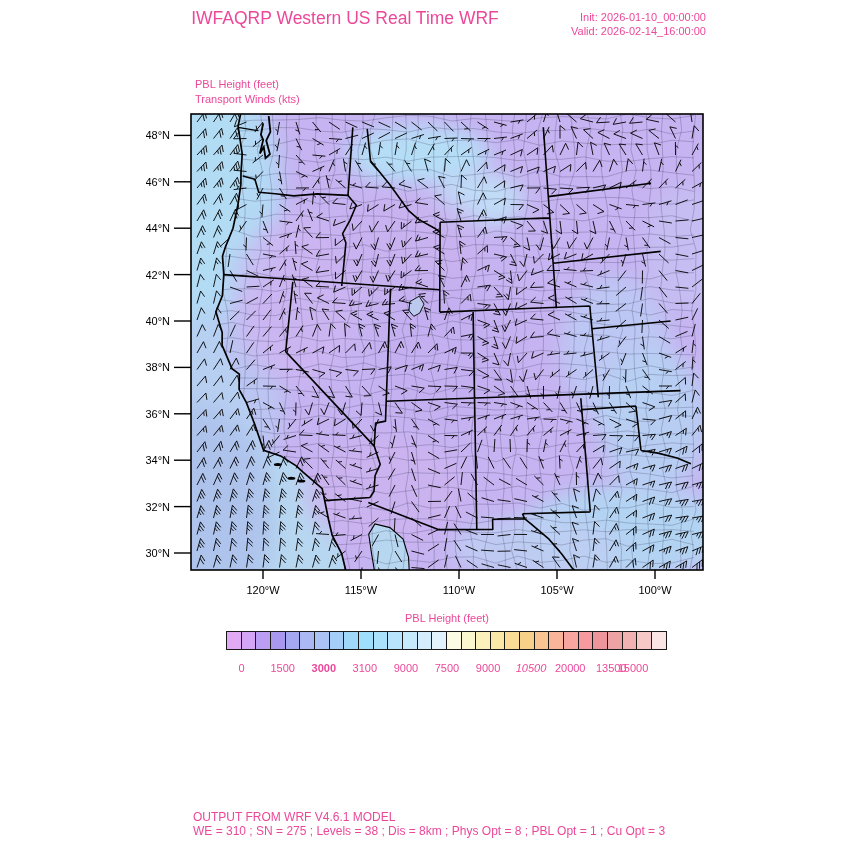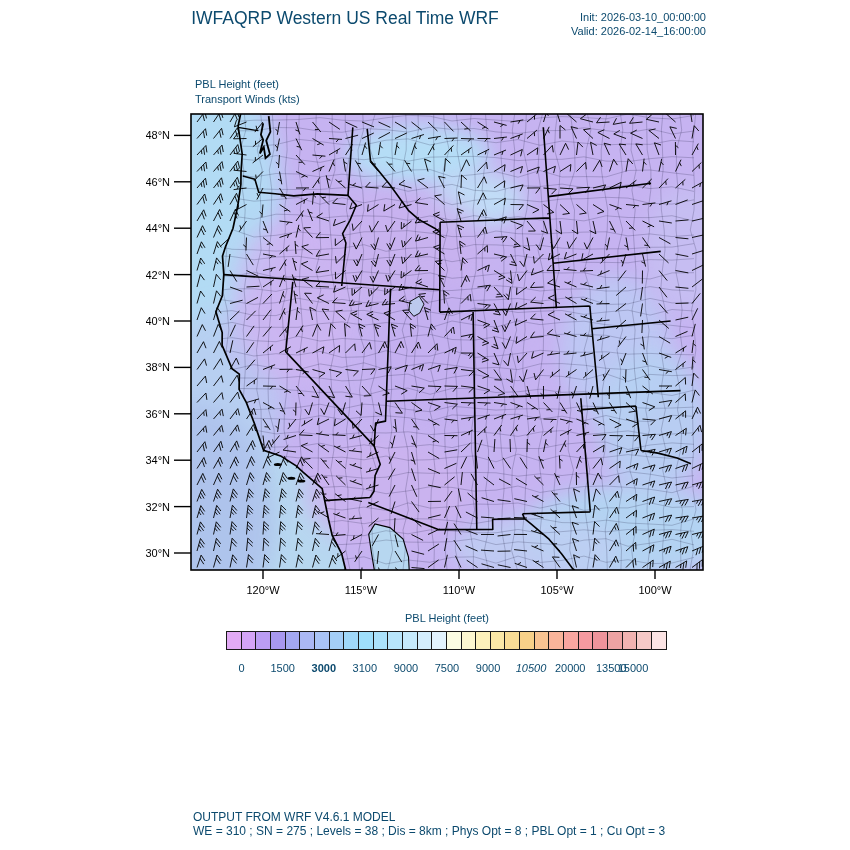--- a/index.html
+++ b/index.html
@@ -1,35 +1,35 @@
 <!DOCTYPE html>
 <html><head>
 <meta charset="utf-8">
 <style>
   html,body{margin:0;padding:0;background:#ffffff;}
   #page{position:relative;width:850px;height:850px;background:#ffffff;overflow:hidden;
-        font-family:"Liberation Sans", sans-serif;color:#0c4a6e;}
+        font-family:"Liberation Sans", sans-serif;color:#ec4899;}
   .abs{position:absolute;}
   #main-title{left:95px;top:8px;width:500px;text-align:center;font-size:17.5px;}
   #init-block{right:144px;top:10px;text-align:right;font-size:11px;line-height:14px;}
   #field-labels{left:195px;top:77px;font-size:11px;line-height:15px;}
   #cbar-title{left:297px;top:612px;width:300px;text-align:center;font-size:11px;}
   .cbar-cell{box-sizing:border-box;height:19px;border:1px solid #1a1a1a;float:left;margin-left:-1px;}
   #cbar-cells{left:227px;top:631px;height:19px;}
   .cbar-lab{position:absolute;top:662px;width:64px;text-align:center;font-size:11px;}
   #footer-block{left:193px;top:810px;font-size:12px;line-height:14px;}
   svg text{font-family:"Liberation Sans", sans-serif;}
 </style>
 </head>
 <body>
 
 <div id="page">
   <div class="abs" id="main-title">IWFAQRP Western US Real Time WRF</div>
   <div class="abs" id="init-block">
-    <div>Init: 2026-03-10_00:00:00</div>
+    <div>Init: 2026-01-10_00:00:00</div>
     <div>Valid: 2026-02-14_16:00:00</div>
   </div>
   <div class="abs" id="field-labels">
     <div>PBL Height   (feet)</div>
     <div>Transport Winds   (kts)</div>
   </div>
 
   <svg class="abs" id="map-svg" style="left:146px;top:100px;" width="600" height="512" viewBox="0 0 600 512">
       <defs>
         <clipPath id="frclip">

